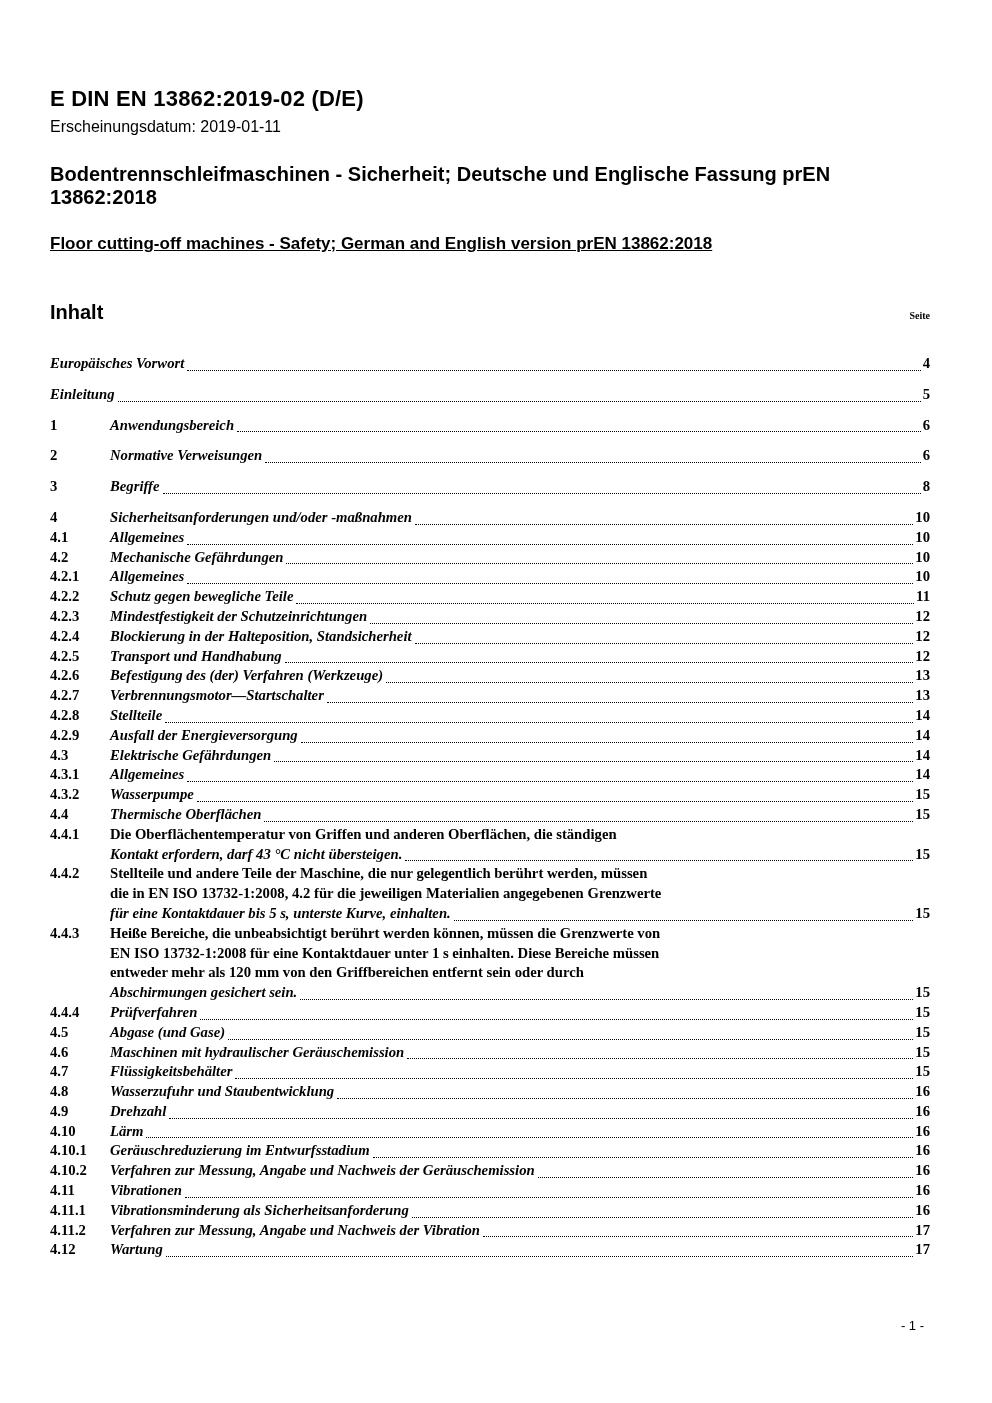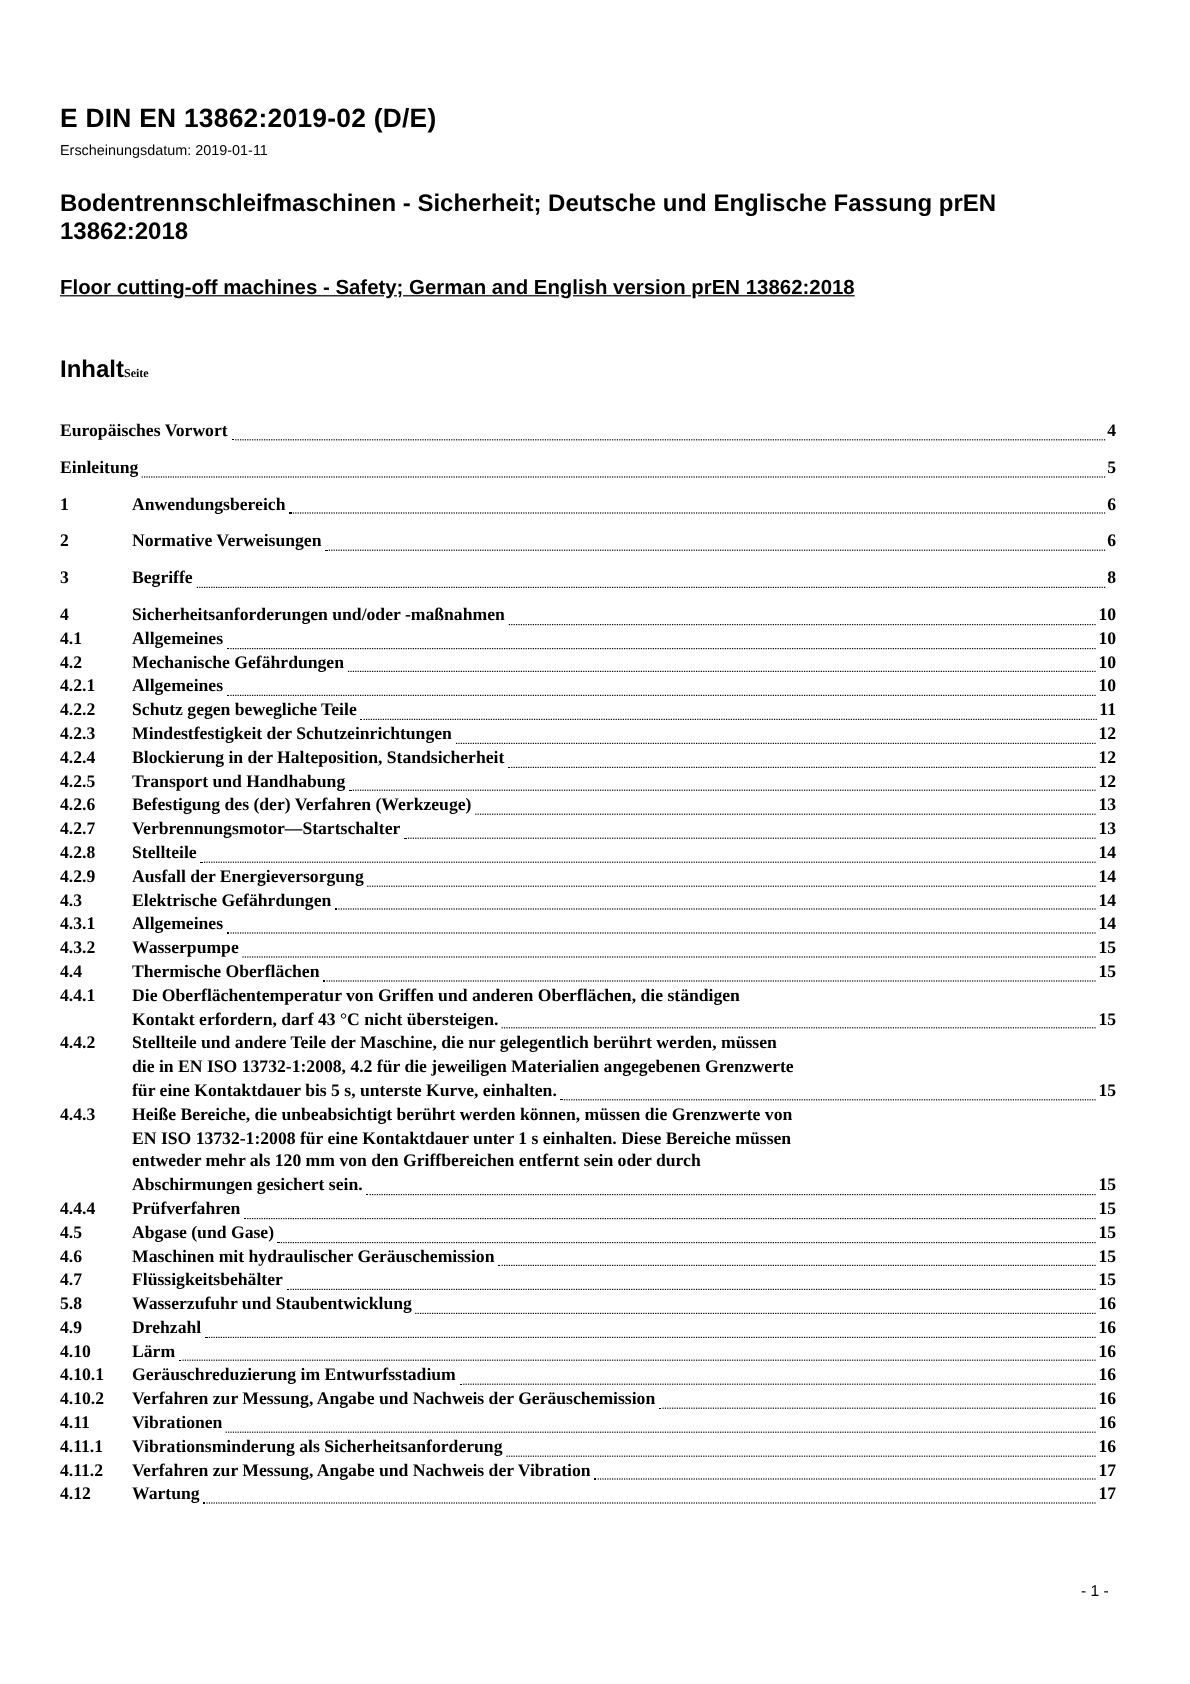--- a/index.html
+++ b/index.html
@@ -18,39 +18,39 @@
     padding: 86px 62px 0 50px;
     background: #fff;
   }
   .doc-number {
     font-size: 22px;
     font-weight: bold;
     letter-spacing: 0.2px;
     font-family: "Liberation Sans", sans-serif;
   }
   .release {
-    font-size: 12px;
+    font-size: 16px;
     margin-top: 6px;
   }
   .title-de {
     font-size: 20px;
     font-weight: bold;
     line-height: 23px;
     margin-top: 27px;
   }
   .title-en {
     font-size: 17px;
     font-weight: bold;
     line-height: 23px;
     margin-top: 23px;
     text-decoration: underline;
   }
   .toc-head {
     display: flex;
-    justify-content: flex-start;
+    justify-content: space-between;
     align-items: baseline;
     margin-top: 46px;
   }
   .toc-heading {
     font-size: 20px;
     font-weight: bold;
   }
   .toc-page-label {
     font-family: "Liberation Serif", serif;
     font-weight: bold;
@@ -70,21 +70,21 @@
     width: 60px;
     flex-shrink: 0;
   }
   .toc-body {
     flex: 1;
     min-width: 0;
     display: block;
   }
   .toc-line { display: block; }
   .toc-line.last { display: flex; align-items: flex-end; }
-  .toc-text { flex-shrink: 0; white-space: nowrap; }
+  .toc-text { flex-shrink: 0; white-space: nowrap; font-style: italic; }
   .leader {
     flex: 1;
     min-width: 12px;
     border-bottom: 1.5px dotted #000;
     margin: 0 2px 3px 3px;
   }
   .toc-pg { flex-shrink: 0; }
   .footer {
     position: absolute;
     top: 1318px;
@@ -386,21 +386,21 @@
         <span class="toc-num">4.7</span>
         <span class="toc-body">
           <span class="toc-line last">
             <span class="toc-text">Flüssigkeitsbehälter</span>
             <span class="leader"></span>
             <span class="toc-pg">15</span>
           </span>
         </span>
       </div>
       <div class="toc-entry">
-        <span class="toc-num">5.8</span>
+        <span class="toc-num">4.8</span>
         <span class="toc-body">
           <span class="toc-line last">
             <span class="toc-text">Wasserzufuhr und Staubentwicklung</span>
             <span class="leader"></span>
             <span class="toc-pg">16</span>
           </span>
         </span>
       </div>
       <div class="toc-entry">
         <span class="toc-num">4.9</span>

